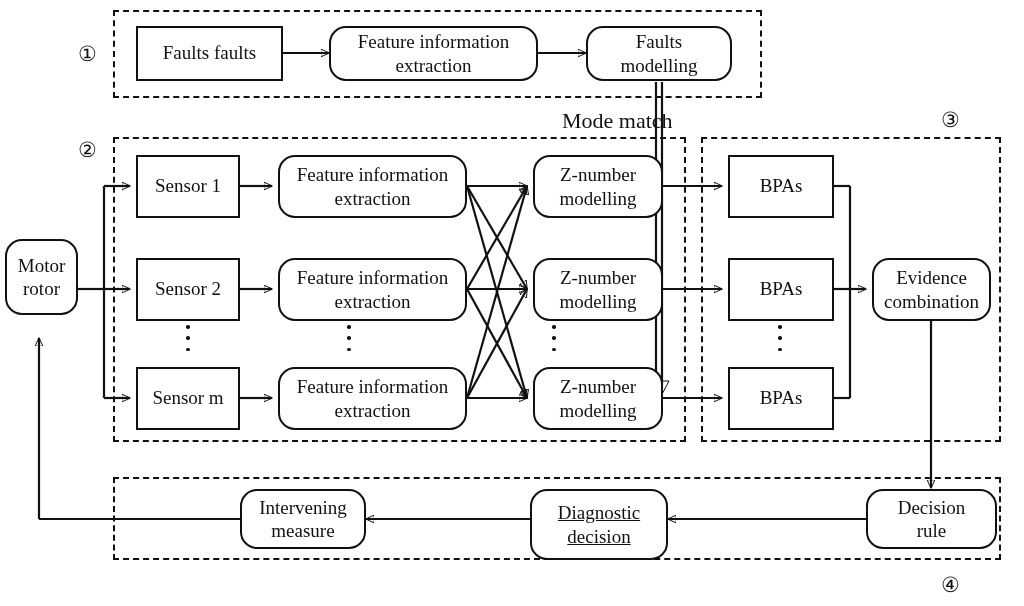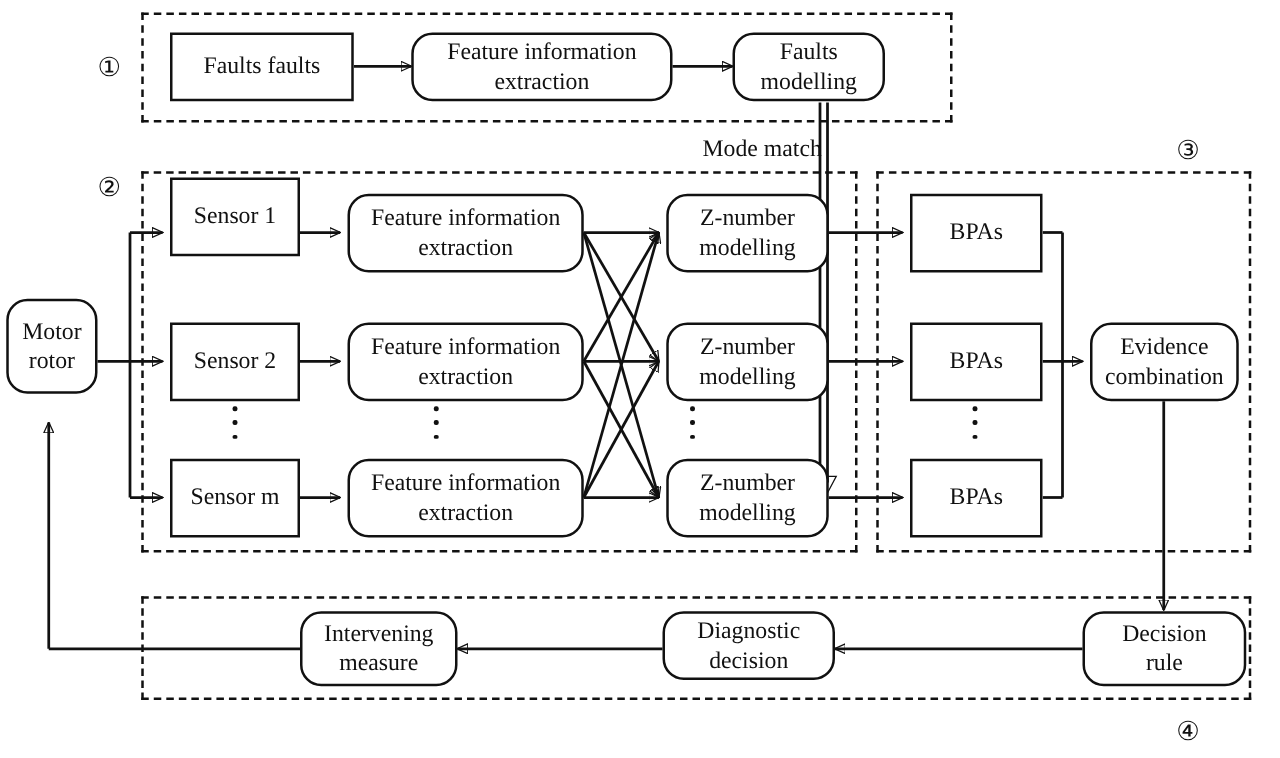--- a/index.html
+++ b/index.html
@@ -7,21 +7,21 @@
        font-family:"Liberation Serif","DejaVu Serif",serif;color:#1a1a1a;}
   #diagram{position:absolute;left:0;top:0;width:1024px;height:606px;}
   .box{position:absolute;box-sizing:border-box;border:2.5px solid #111;
        background:#fff;display:flex;align-items:center;justify-content:center;
        text-align:center;line-height:1.18;font-size:19px;color:#111;
        padding:2px 4px;z-index:5;}
   .box.two-line{line-height:1.22;border-radius:17px;}
   .dashed{position:absolute;box-sizing:border-box;border:2px dashed #111;
           background:transparent;z-index:1;}
   .marker{position:absolute;font-size:21px;line-height:1;z-index:6;color:#111;}
-  .caption{position:absolute;font-size:19px;line-height:1;z-index:6;color:#111;
+  .caption{position:absolute;font-size:22px;line-height:1;z-index:6;color:#111;
            white-space:nowrap;}
   .dots{position:absolute;z-index:4;display:flex;flex-direction:column;
         align-items:center;justify-content:space-between;height:26px;}
   .dots i{display:block;width:3.5px;height:3.5px;border-radius:50%;background:#111;}
   svg.edges{position:absolute;left:0;top:0;width:1024px;height:606px;z-index:3;
             overflow:visible;}
   svg.edges line, svg.edges path, svg.edges polyline{stroke:#111;fill:none;}
 </style>
 </head>
 <body>
@@ -120,35 +120,35 @@
     <span>Faults faults</span>
   </div>
 
   <div class="box two-line" style="left:329px;top:26px;width:209px;height:55px;">
     <span>
       <span>Feature information</span><br>
       <span>extraction</span>
     </span>
   </div>
 
-  <div class="box two-line" style="left:586px;top:26px;width:122px;height:55px;">
+  <div class="box two-line" style="left:586px;top:26px;width:146px;height:55px;">
     <span>
       <span>Faults</span><br>
       <span>modelling</span>
     </span>
   </div>
 
   <div class="box two-line" style="left:5px;top:239px;width:73px;height:76px;">
     <span>
       <span>Motor</span><br>
       <span>rotor</span>
     </span>
   </div>
 
-  <div class="box" style="left:136px;top:142px;width:104px;height:63px;">
+  <div class="box" style="left:136px;top:155px;width:104px;height:63px;">
     <span>Sensor 1</span>
   </div>
   <div class="box" style="left:136px;top:258px;width:104px;height:63px;">
     <span>Sensor 2</span>
   </div>
   <div class="box" style="left:136px;top:367px;width:104px;height:63px;">
     <span>Sensor m</span>
   </div>
 
   <div class="box two-line" style="left:278px;top:155px;width:189px;height:63px;">
@@ -206,21 +206,21 @@
     </span>
   </div>
 
   <div class="box two-line" style="left:866px;top:489px;width:131px;height:60px;">
     <span>
       <span>Decision</span><br>
       <span>rule</span>
     </span>
   </div>
 
-  <div class="box two-line" style="left:530px;top:489px;width:138px;height:55px;">
+  <div class="box two-line" style="left:530px;top:489px;width:138px;height:71px;text-decoration:underline;">
     <span>
       <span>Diagnostic</span><br>
       <span>decision</span>
     </span>
   </div>
 
   <div class="box two-line" style="left:240px;top:489px;width:126px;height:60px;">
     <span>
       <span>Intervening</span><br>
       <span>measure</span>

